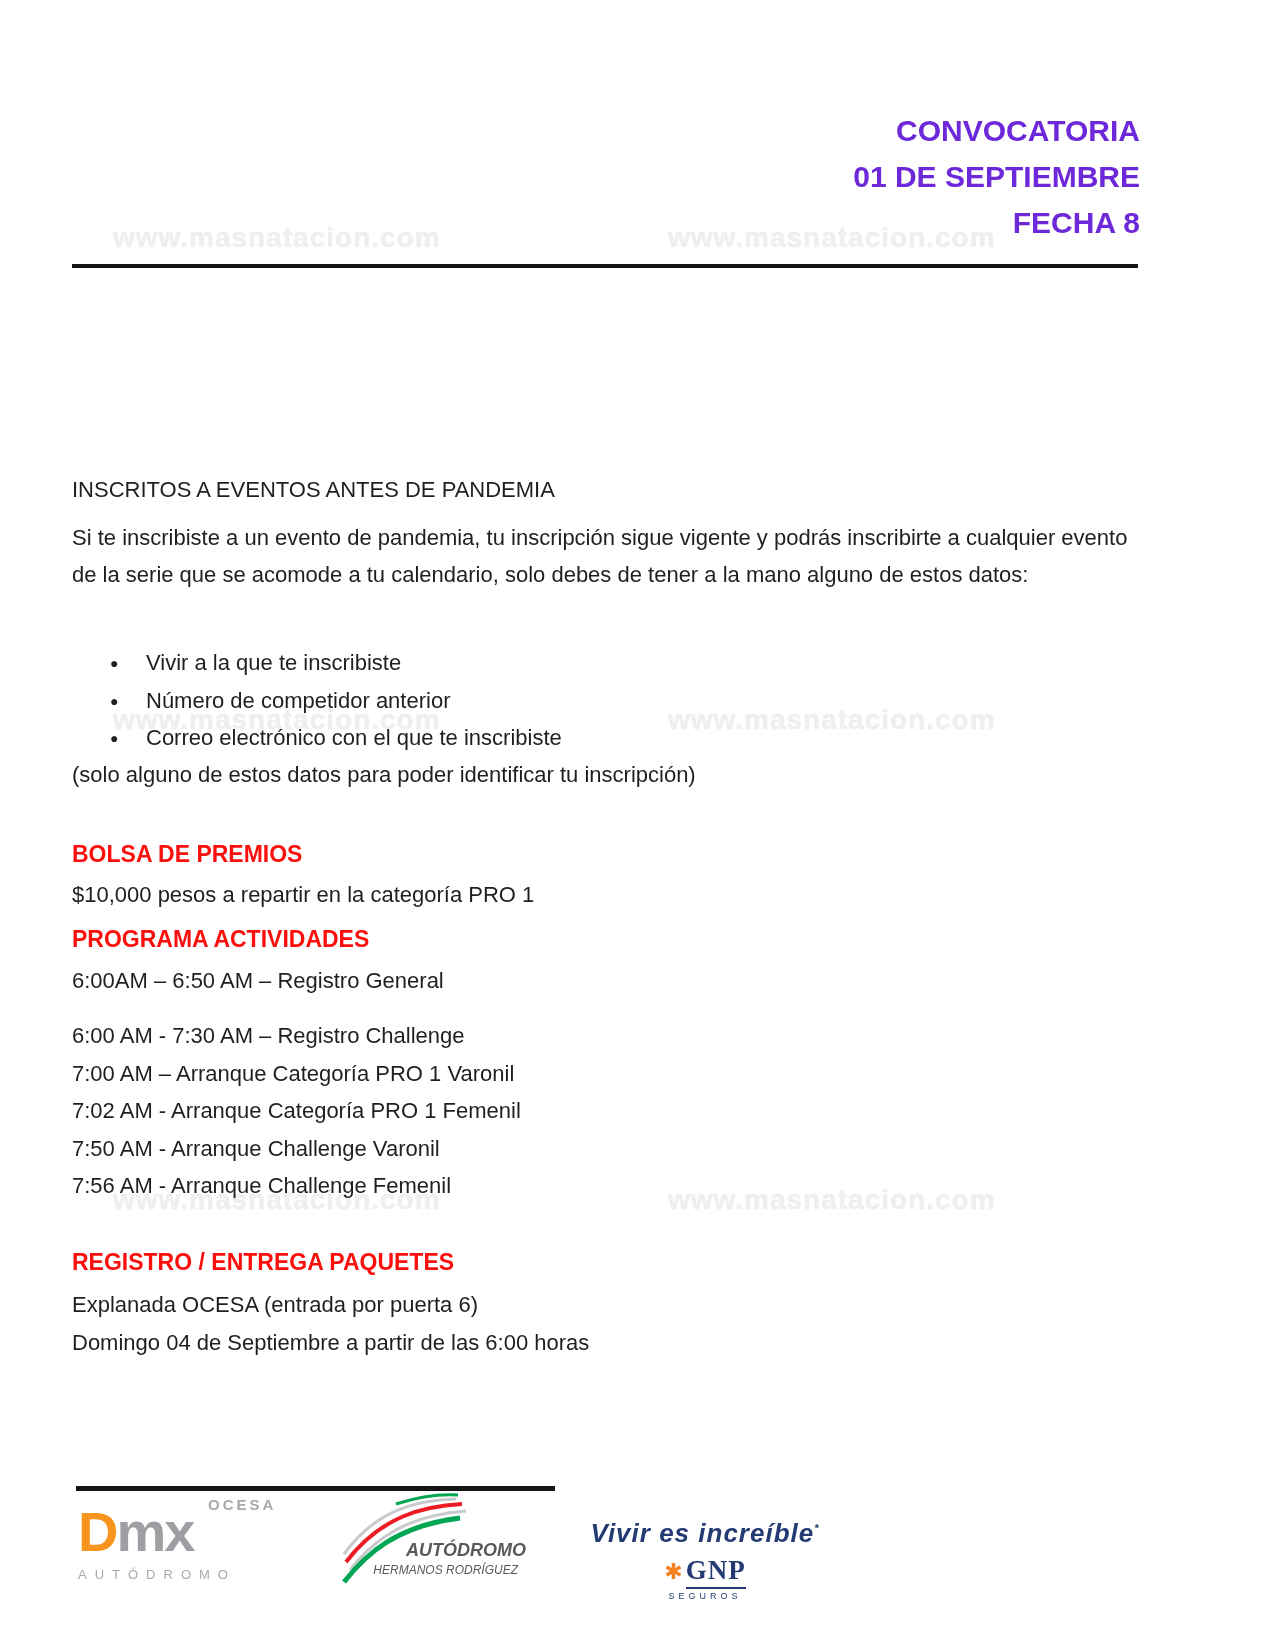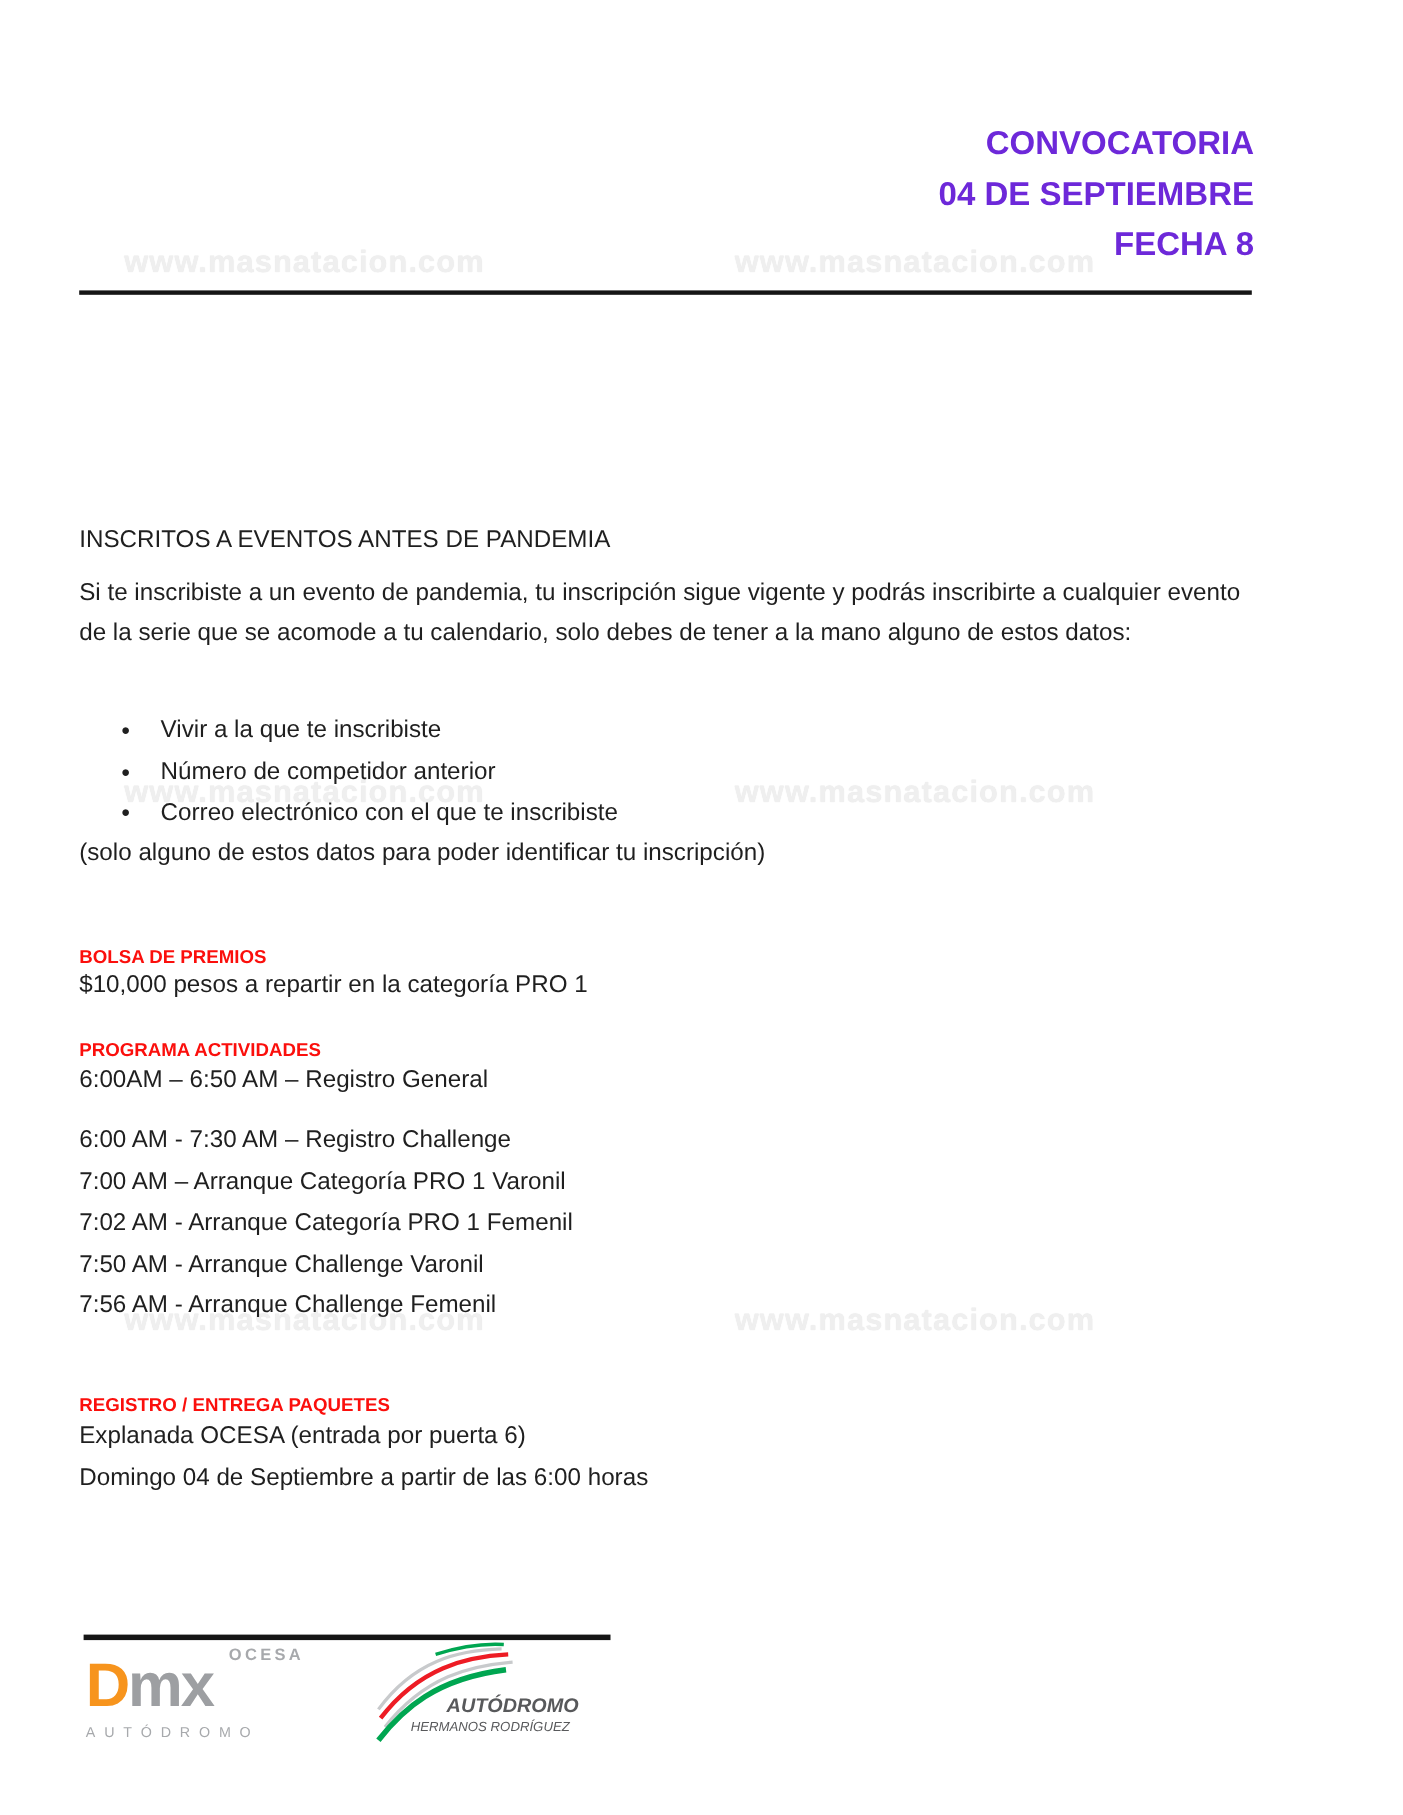--- a/index.html
+++ b/index.html
@@ -18,21 +18,21 @@
               font-size:30px;font-weight:bold;line-height:46px;color:#6d28d9;}
   .rule-top{position:absolute;top:264px;left:72px;width:1066px;height:4px;background:#151515;}
 
   .t22{font-size:22px;line-height:37px;}
   .para{position:absolute;left:72px;width:1080px;}
 
   ul.bullets{position:absolute;left:110px;top:644px;margin:0;padding:0;list-style:none;}
   ul.bullets li{font-size:22px;line-height:37.5px;padding-left:36px;position:relative;}
   ul.bullets li::before{content:"●";position:absolute;left:0;top:1px;font-size:14px;color:#1f1f1f;}
 
-  .red-head{position:absolute;left:72px;font-size:17px;font-weight:bold;color:#fb0f0c;white-space:nowrap;margin-top:19px;}
+  .red-head{position:absolute;left:72px;font-size:23px;font-weight:bold;color:#fb0f0c;white-space:nowrap;}
 
   .sched{position:absolute;left:72px;top:1017px;font-size:22px;line-height:37.6px;}
   .reg-lines{position:absolute;left:72px;top:1286px;font-size:22px;line-height:37.5px;}
 
   
   .rule-footer{position:absolute;top:1486px;left:76px;width:479px;height:5px;background:#151515;}
 
   .dmx{position:absolute;left:78px;top:1496px;width:190px;height:86px;}
   .dmx .zona{position:absolute;top:0;left:130px;font-size:15px;letter-spacing:3px;color:#a7a9ac;font-weight:bold;}
   .dmx .letters{position:absolute;top:10px;left:0;font-weight:bold;font-size:56px;line-height:52px;letter-spacing:-2px;}
@@ -60,21 +60,21 @@
   <div class="wm" style="left:668px;top:222px;">www.masnatacion.com</div>
   <div class="wm" style="left:113px;top:704px;">www.masnatacion.com</div>
   <div class="wm" style="left:668px;top:704px;">www.masnatacion.com</div>
   <div class="wm" style="left:113px;top:1184px;">www.masnatacion.com</div>
   <div class="wm" style="left:668px;top:1184px;">www.masnatacion.com</div>
 
   <div class="content">
 
     <div class="doc-header">
       <div>CONVOCATORIA</div>
-      <div>04 DE SEPTIEMBRE</div>
+      <div>01 DE SEPTIEMBRE</div>
       <div>FECHA 8</div>
     </div>
     <div class="rule-top"></div>
 
     <div class="abs t22" style="left:72px;top:471px;">INSCRITOS A EVENTOS ANTES DE PANDEMIA</div>
 
     <div class="para t22" style="top:519px;">Si te inscribiste a un evento de pandemia, tu inscripción sigue vigente y podrás inscribirte a cualquier evento de la serie que se acomode a tu calendario, solo debes de tener a la mano alguno de estos datos:</div>
 
     <ul class="bullets">
       <li>Vivir a la que te inscribiste</li>
@@ -117,15 +117,23 @@
         <path d="M60,12 C85,4 105,2 122,3" stroke="#00a651" stroke-width="3" fill="none"></path>
         <path d="M8,62 C40,18 80,8 120,7" stroke="#c8cacc" stroke-width="3" fill="none"></path>
         <path d="M10,70 C45,24 88,14 126,12" stroke="#ed1c24" stroke-width="4" fill="none"></path>
         <path d="M14,78 C50,32 92,22 130,19" stroke="#c8cacc" stroke-width="3" fill="none"></path>
         <path d="M8,90 C30,62 60,34 124,26" stroke="#00a651" stroke-width="5" fill="none"></path>
         <text x="190" y="64" text-anchor="end" font-family="Liberation Sans, sans-serif" font-size="18" font-weight="bold" font-style="italic" fill="#58595b">AUTÓDROMO</text>
         <text x="182" y="82" text-anchor="end" font-family="Liberation Sans, sans-serif" font-size="12" font-style="italic" fill="#58595b">HERMANOS RODRÍGUEZ</text>
       </svg>
     </div>
 
+    <div class="gnp">
+      <div class="slogan"><span>Vivir es increíble</span><sup>*</sup></div>
+      <div class="brandrow">
+        <span class="flower">✱</span>
+        <span class="word">GNP</span>
+      </div>
+      <div class="sub">SEGUROS</div>
+    </div>
 
   </div>
 </div>
 
 </body></html>

